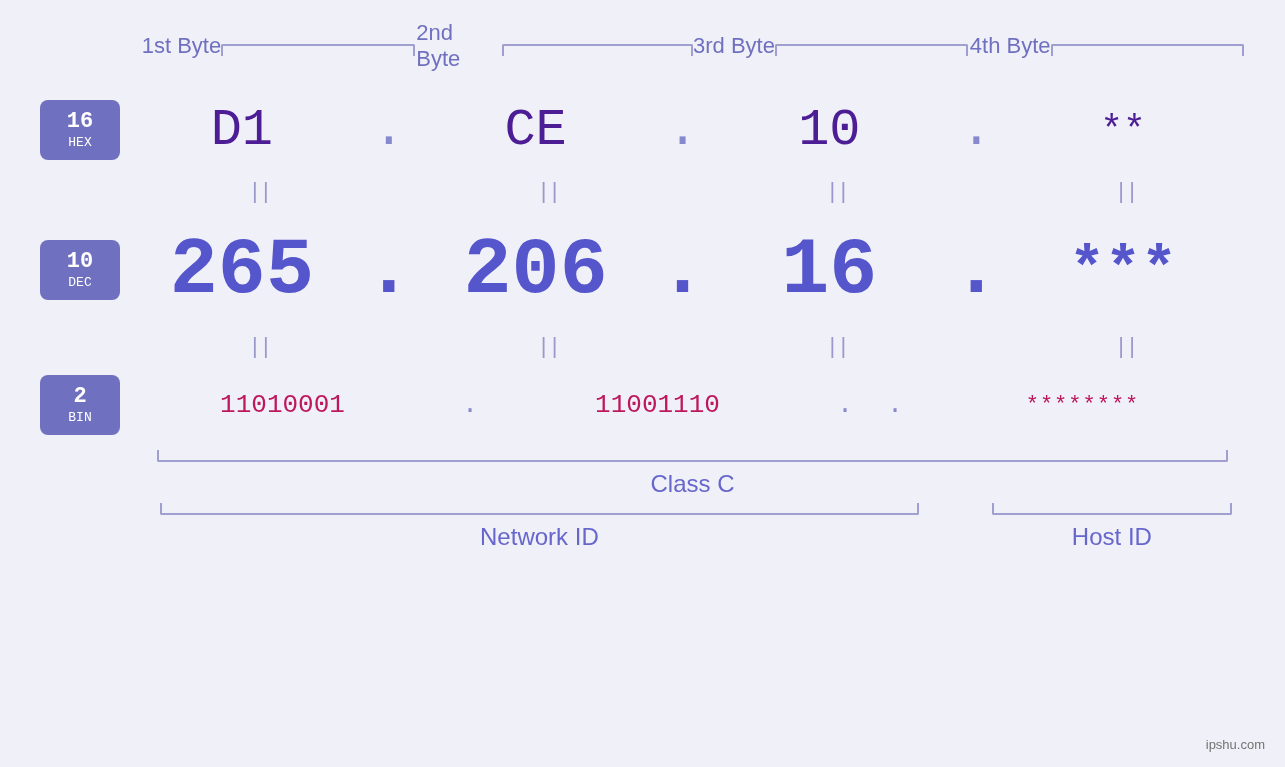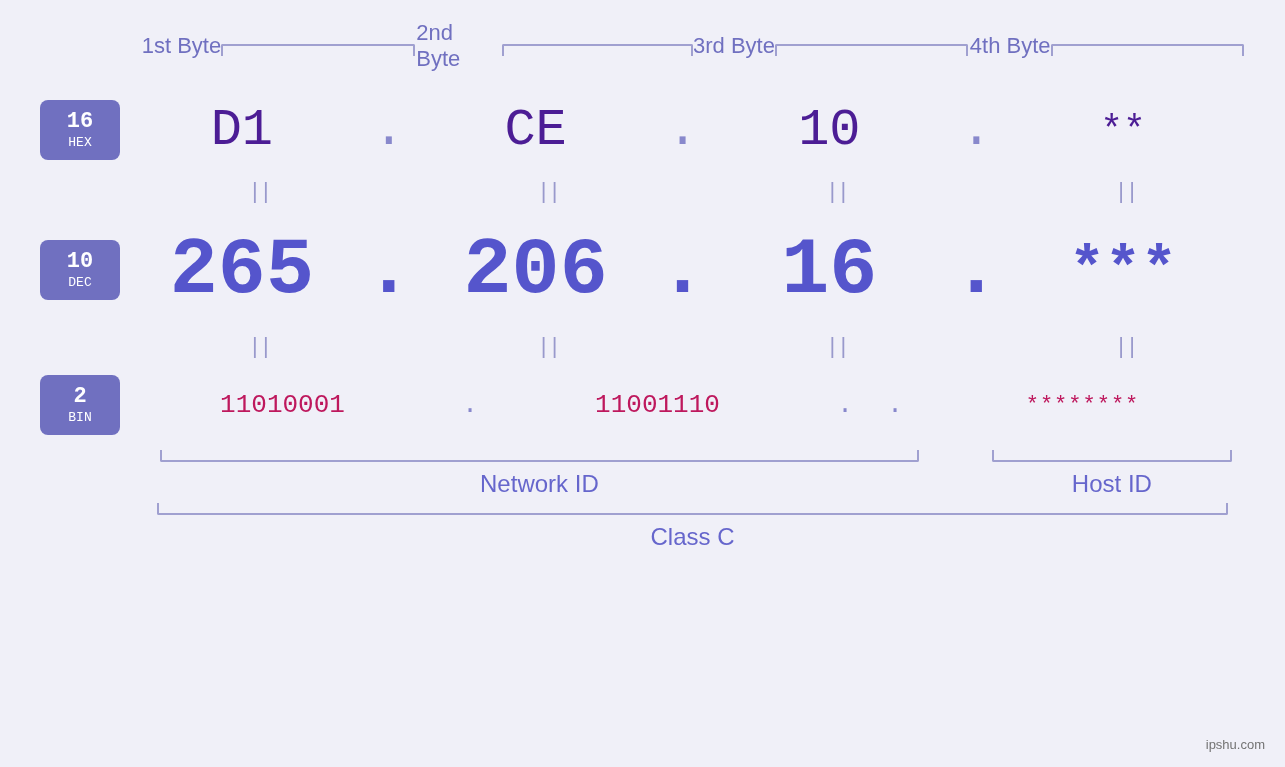--- a/index.html
+++ b/index.html
@@ -330,33 +330,33 @@
     </div>
     <div class="dot-cell">
       <span class="bin-dot">.</span>
     </div>
     <div class="byte-cell">
       <span class="bin-value" style="font-size:22px; letter-spacing:1px;">********</span>
     </div>
   </div>
 
   <div style="display:flex; width:100%; padding-left:100px; margin-top:5px;">
+    <div class="class-bracket-group">
+      <div class="bracket-bottom" style="width:97%;"></div>
+      <span class="class-label">Class C</span>
+    </div>
+  </div>
+
+  <div style="display:flex; width:100%; padding-left:100px; margin-top:5px;">
     <div class="network-bracket-group" style="flex:3;">
       <div class="bracket-bottom" style="width:95%;"></div>
       <span class="section-label">Network ID</span>
     </div>
     <div style="width:40px;"></div>
     <div class="host-bracket-group" style="flex:1;">
       <div class="bracket-bottom" style="width:90%;"></div>
       <span class="section-label">Host ID</span>
     </div>
   </div>
 
-  <div style="display:flex; width:100%; padding-left:100px; margin-top:5px;">
-    <div class="class-bracket-group">
-      <div class="bracket-bottom" style="width:97%;"></div>
-      <span class="class-label">Class C</span>
-    </div>
-  </div>
-
   <div class="ipshu-watermark">ipshu.com</div>
 
 </div>
 
 </body></html>

